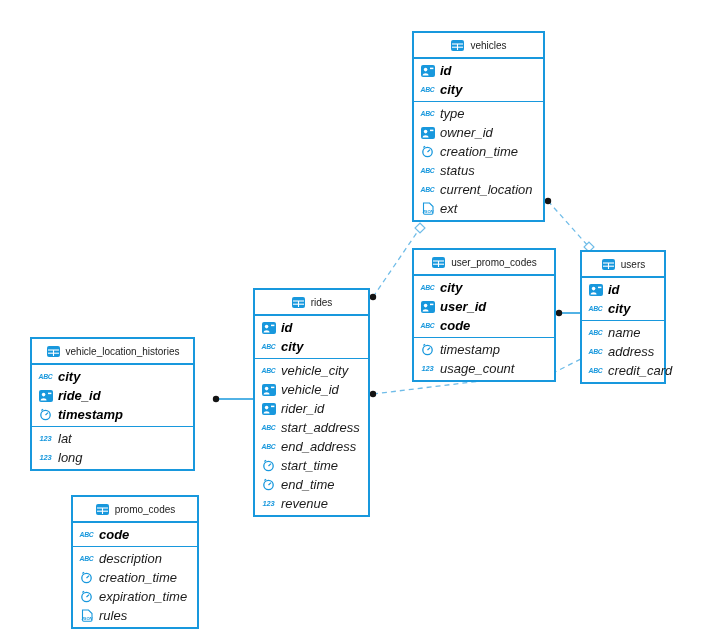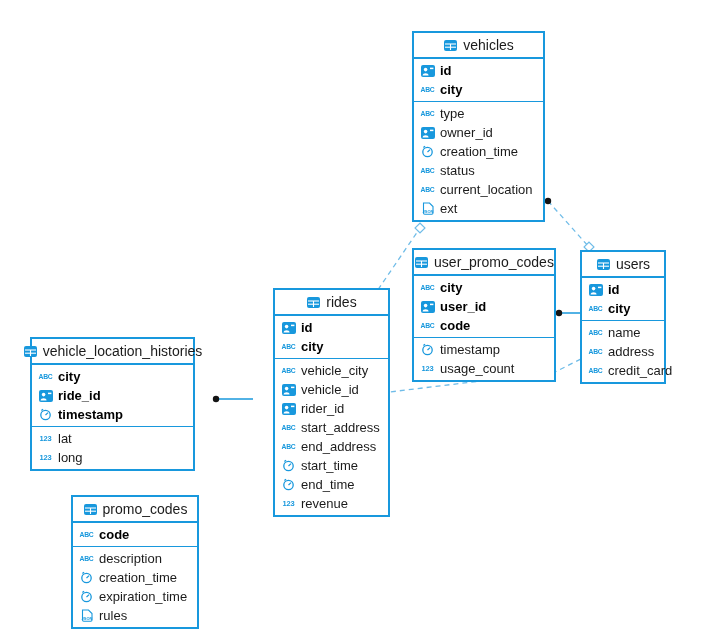--- a/index.html
+++ b/index.html
@@ -6,25 +6,25 @@
   .canvas{position:relative;width:705px;height:636px;background:#ffffff;
           font-family:"Liberation Sans",sans-serif;overflow:hidden;}
   #rel-layer{position:absolute;left:0;top:0;width:705px;height:636px;z-index:1;}
   .rel-dashed{stroke:var(--dash-color,#6fbce8);stroke-width:1.3;fill:none;stroke-dasharray:5 4;}
   .rel-solid{stroke:var(--accent,#1898dd);stroke-width:1.4;fill:none;}
   .rel-dot{fill:var(--dot-color,#141414);}
   .rel-diamond{fill:#ffffff;stroke:var(--dash-color,#6fbce8);stroke-width:1.2;}
   .table-card{position:absolute;z-index:2;background:#ffffff;border:2px solid var(--accent,#1898dd);
               box-sizing:border-box;}
   .thead{height:24px;display:flex;align-items:center;justify-content:center;gap:5px;
-         border-bottom:2px solid var(--accent,#1898dd);font-size:14px;color:#1b1b1b;}
+         border-bottom:2px solid var(--accent,#1898dd);font-size:10px;color:#1b1b1b;}
   .sec{padding:2px 0;}
   .sec.key{border-bottom:1.5px solid var(--accent,#1898dd);}
   .row{height:19px;display:flex;align-items:center;gap:5px;padding:0 6px;
-       font-size:13px;color:#1b1b1b;white-space:nowrap;}
+       font-size:13px;color:#1b1b1b;white-space:nowrap;font-style:italic;}
   .sec.key .row{font-weight:bold;color:#000;}
   .icon{display:inline-flex;align-items:center;justify-content:center;width:15px;flex:0 0 15px;}
   .ticon{font-size:6.8px;font-weight:bold;color:var(--accent,#1898dd);letter-spacing:-0.2px;}
   .nicon{font-size:7.5px;font-weight:bold;color:var(--accent,#1898dd);letter-spacing:-0.2px;}
 </style>
 </head>
 <body>
 
 <div class="canvas">
 
@@ -240,21 +240,21 @@
         </div>
         <div class="row">
           <span class="icon">
             <span class="ticon">ABC</span>
           </span>
           <span>credit_card</span>
         </div>
       </div>
     </div>
 
-  <div class="table-card" style="left:253px;top:288px;width:117px;margin-left:20px;">
+  <div class="table-card" style="left:253px;top:288px;width:117px;">
       <div class="thead">
         <span class="icon">
           <svg width="13" height="11" viewBox="0 0 13 11">
             <rect x="0" y="0" width="13" height="11" rx="2" fill="#1898dd"></rect>
             <line x1="1" y1="4" x2="12" y2="4" stroke="#fff" stroke-width="1.1"></line>
             <line x1="6.5" y1="4" x2="6.5" y2="10" stroke="#fff" stroke-width="1.1"></line>
             <line x1="1" y1="7.2" x2="12" y2="7.2" stroke="#fff" stroke-width="1.1"></line>
           </svg>
         </span>
         <span>rides</span>

